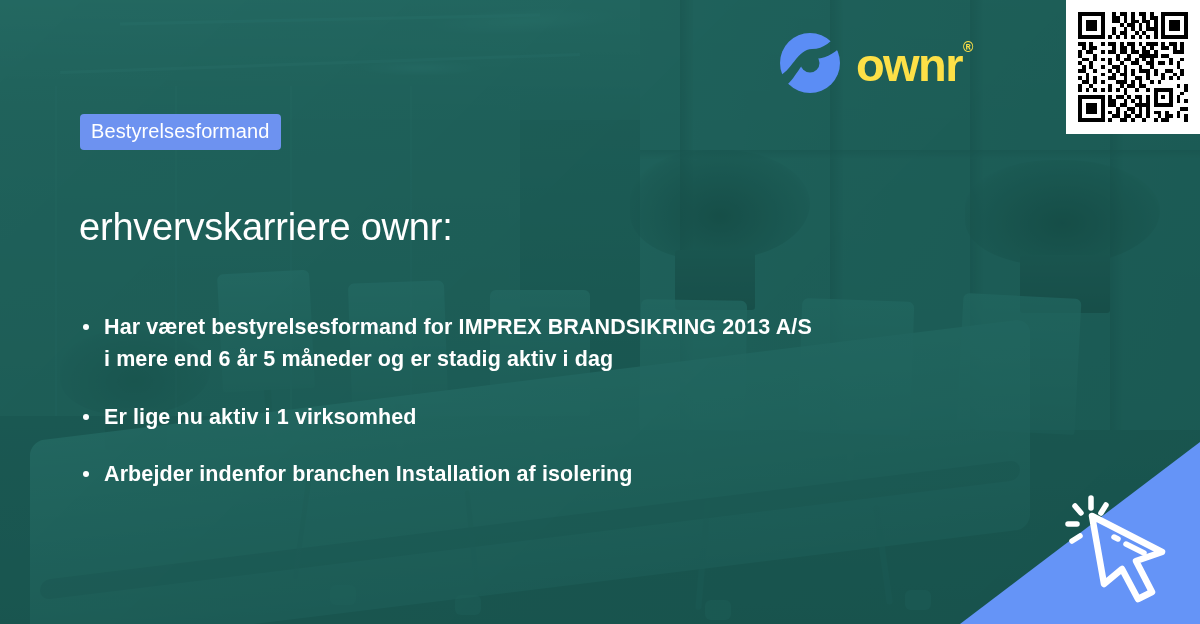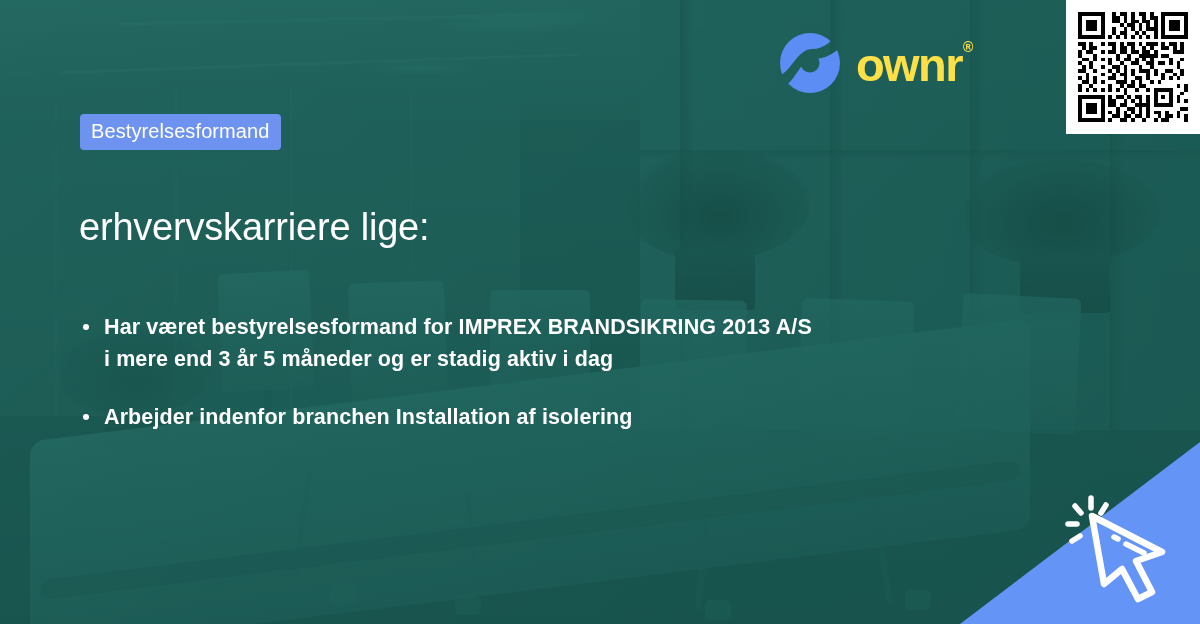--- a/index.html
+++ b/index.html
@@ -384,27 +384,31 @@
     <div class="caster k4"></div>
     <div class="caster k5"></div>
   </div>
   <div class="tint"></div>
   <div class="tint2"></div>
 
   <div class="content">
 
     <div class="badge">Bestyrelsesformand</div>
 
-    <div class="subhead">erhvervskarriere lige:</div>
+    <div class="subhead">erhvervskarriere ownr:</div>
 
     <ul class="facts">
       <li class="fact">
         <span class="dot"></span>
         <span>Har været bestyrelsesformand for IMPREX BRANDSIKRING 2013 A/S</span>
-        <span class="line2">i mere end 3 år 5 måneder og er stadig aktiv i dag</span>
+        <span class="line2">i mere end 6 år 5 måneder og er stadig aktiv i dag</span>
+      </li>
+      <li class="fact">
+        <span class="dot"></span>
+        <span>Er lige nu aktiv i 1 virksomhed</span>
       </li>
       <li class="fact">
         <span class="dot"></span>
         <span>Arbejder indenfor branchen Installation af isolering</span>
       </li>
     </ul>
 
     <div class="logo">
       <svg class="logo-mark" viewBox="0 0 64 64">
         <defs>

